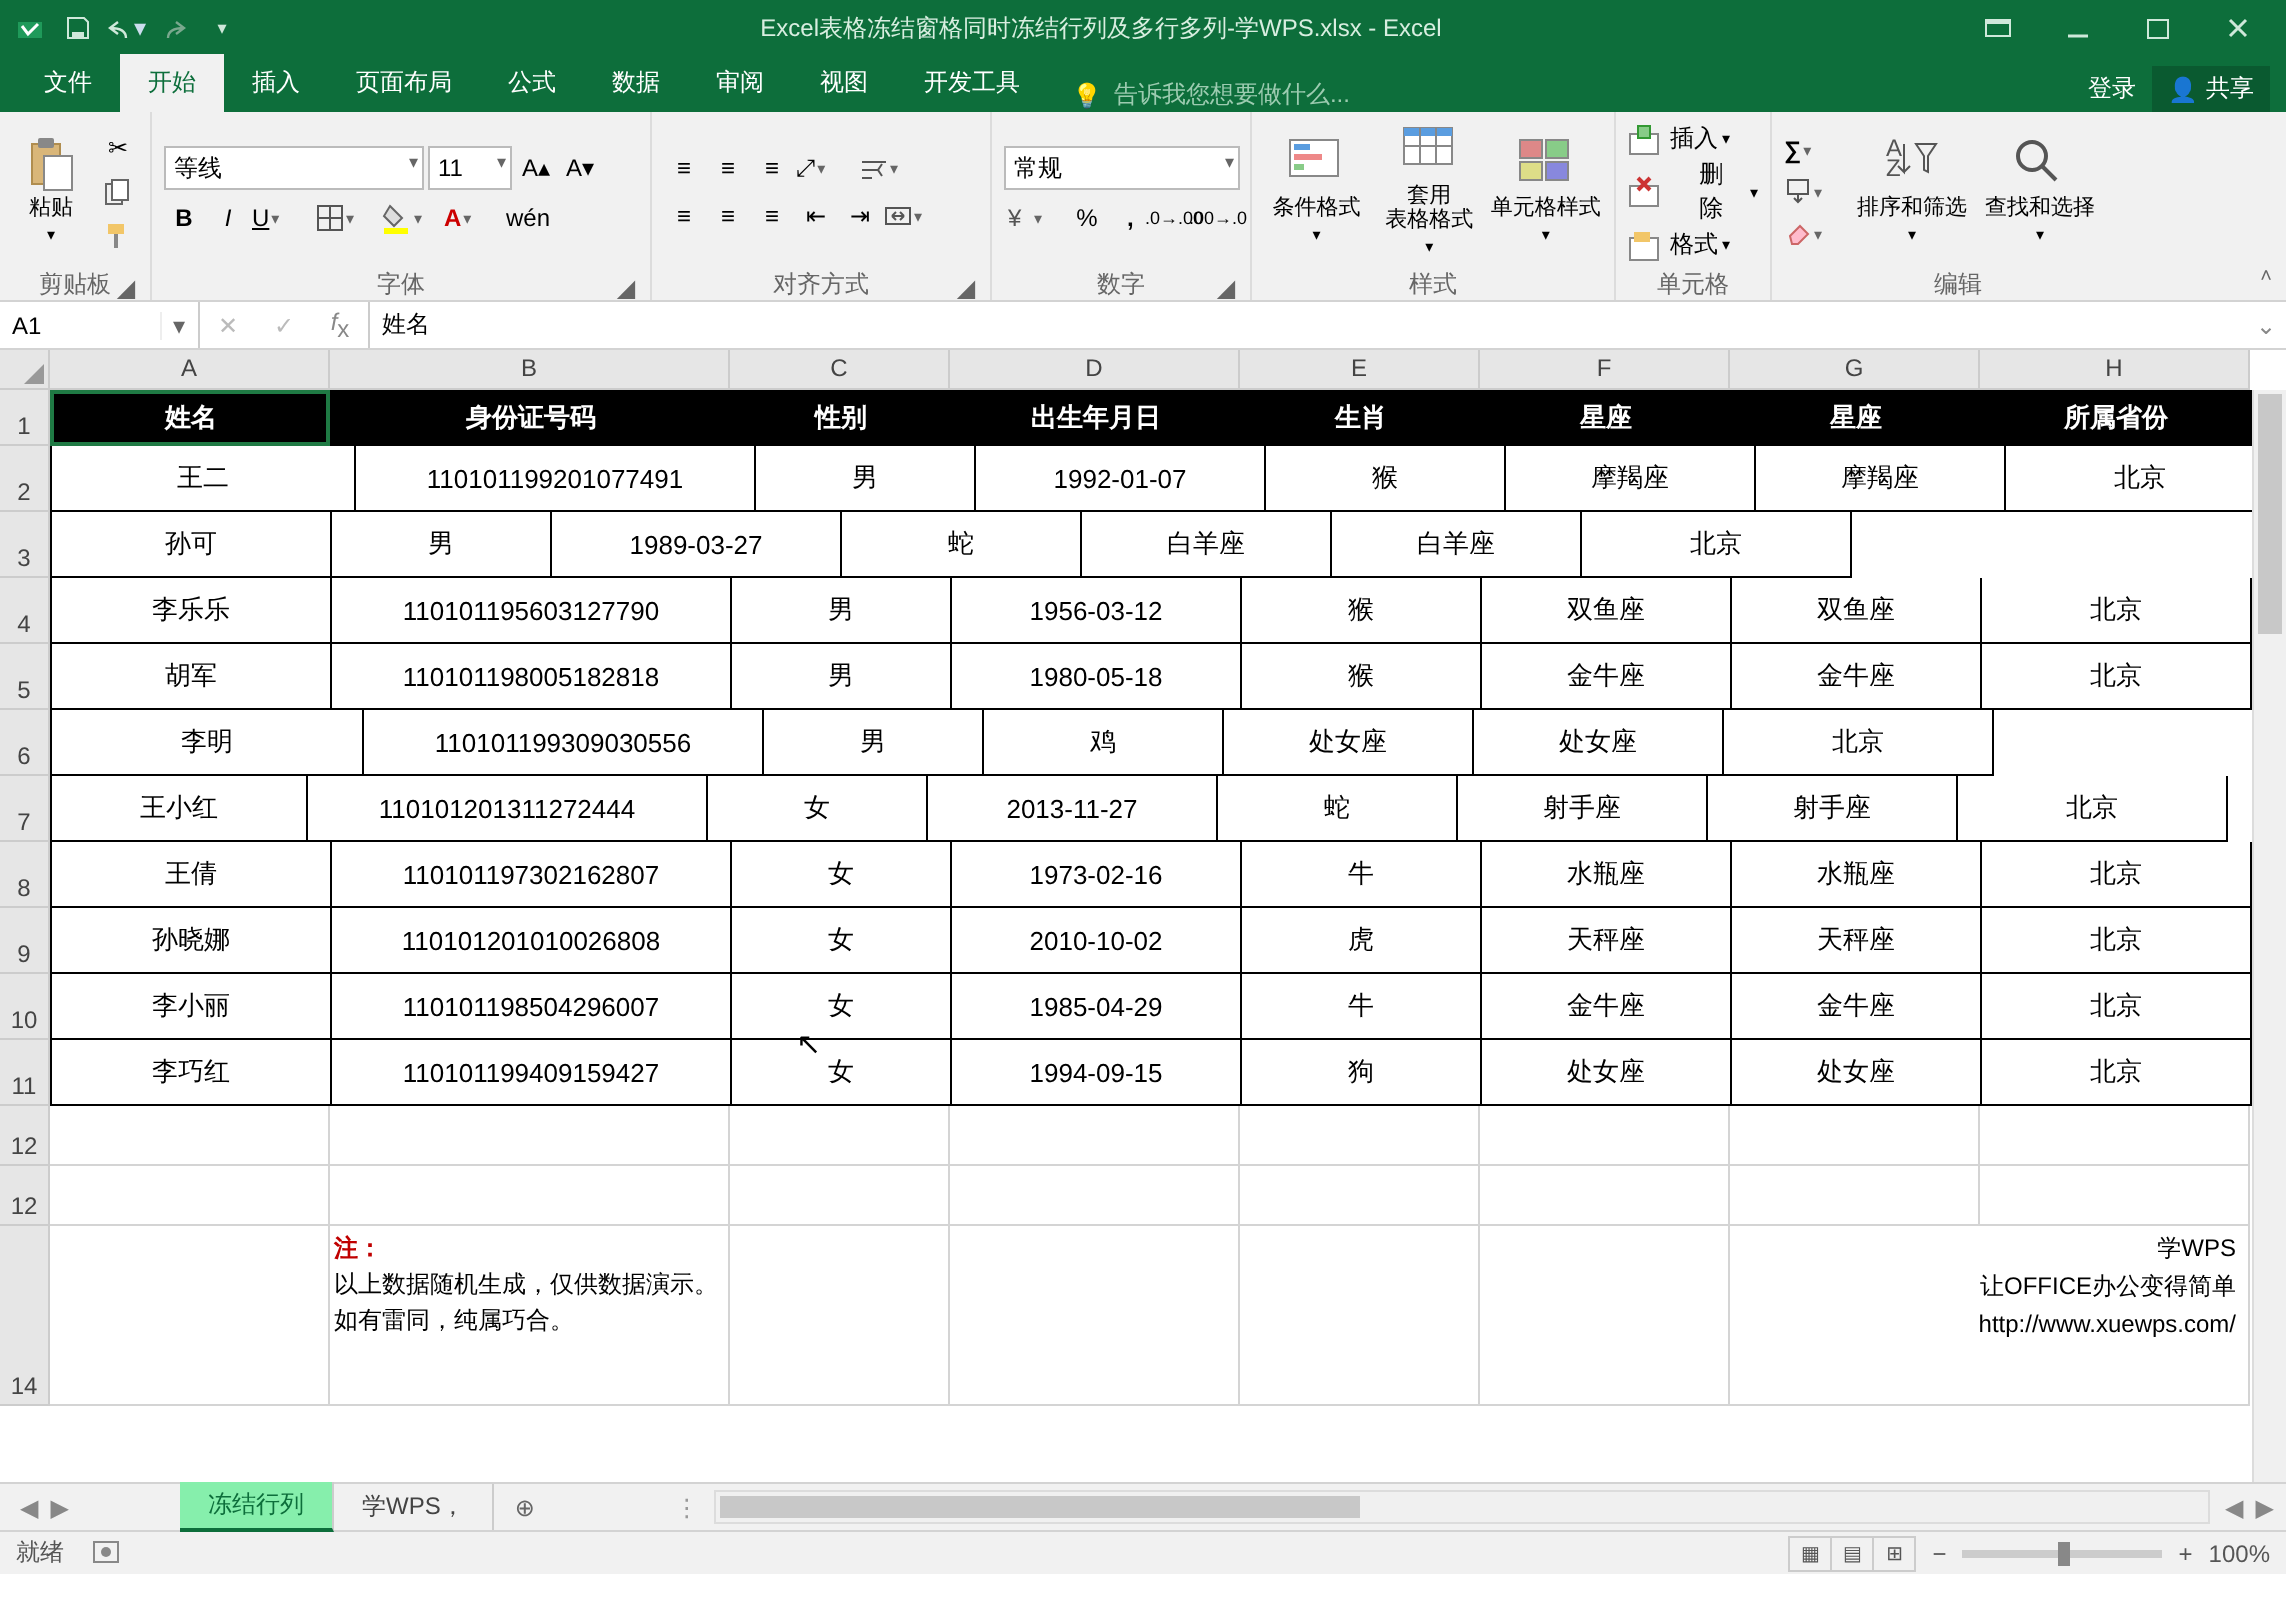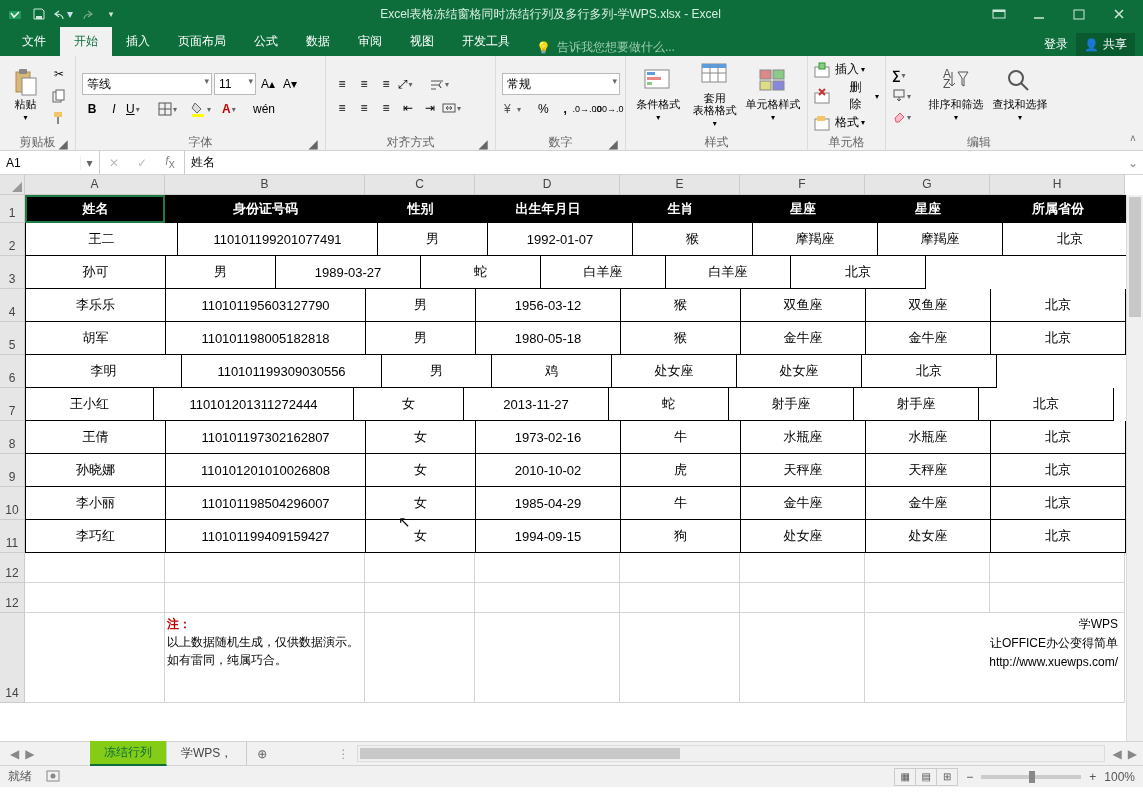--- a/index.html
+++ b/index.html
@@ -55,21 +55,21 @@
 .bordered{border-left:1.5px solid #000}
 .note{color:#c00000;font-weight:bold}
 .notebody{white-space:pre-wrap;line-height:1.5;padding:2px}
 .cursor-img{position:absolute;left:398px;top:338px;pointer-events:none;font-size:15px}
 .vscroll{position:absolute;right:0;top:20px;width:17px;bottom:0;background:#f0f0f0;border-left:1px solid #dcdcdc}
 .vscroll .thumb{position:absolute;left:2px;right:2px;top:2px;height:120px;background:#c8c8c8}
 .tabs-row{height:24px;display:flex;align-items:center;border-top:1px solid #d3d3d3;background:#f1f1f1}
 .tab-nav{width:90px;display:flex;gap:6px;padding:0 10px;color:#888}
 .tab-nav span{cursor:pointer}
 .sheet-tab{padding:3px 14px;border-right:1px solid #ccc;cursor:pointer;color:#444}
-.sheet-tab.active{background:#84cc16;border-bottom:2px solid #0d6e3b;color:#0d6e3b}
+.sheet-tab.active{background:#86efac;border-bottom:2px solid #0d6e3b;color:#0d6e3b}
 .add-sheet{width:30px;text-align:center;color:#666;cursor:pointer}
 .hscroll-area{flex:1;display:flex;align-items:center;position:relative;margin-left:60px}
 .hscroll{flex:1;height:17px;background:#f0f0f0;border:1px solid #dcdcdc;position:relative;margin:0 8px}
 .hscroll .thumb{position:absolute;top:2px;bottom:2px;left:2px;width:320px;background:#c8c8c8}
 .status-bar{height:22px;background:#f1f1f1;border-top:1px solid #d3d3d3;display:flex;align-items:center;padding:0 8px;color:#555}
 .status-left{display:flex;gap:14px}
 .status-right{margin-left:auto;display:flex;align-items:center;gap:8px}
 .view-btns{display:flex}
 .view-btns div{width:22px;height:18px;border:1px solid #ccc;margin-left:-1px;display:flex;align-items:center;justify-content:center;cursor:pointer;font-size:10px}
 .zoom-slider{width:100px;height:4px;background:#ccc;position:relative}

